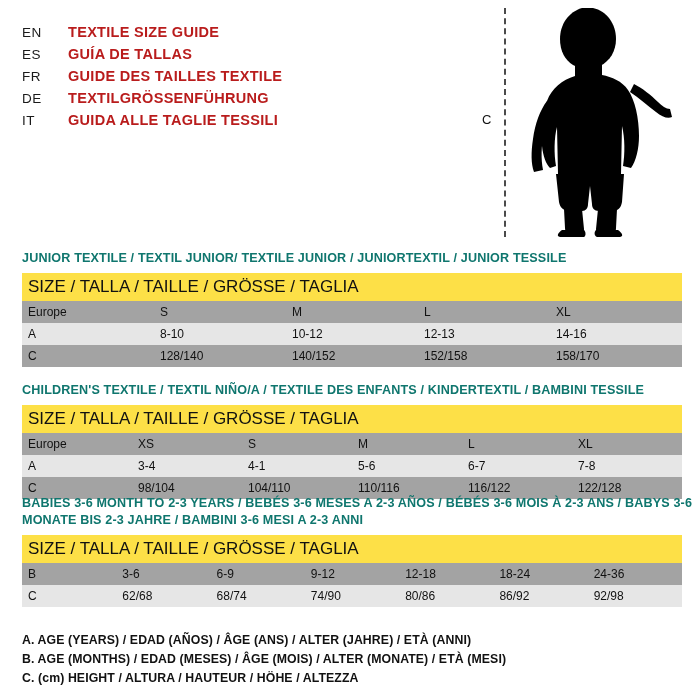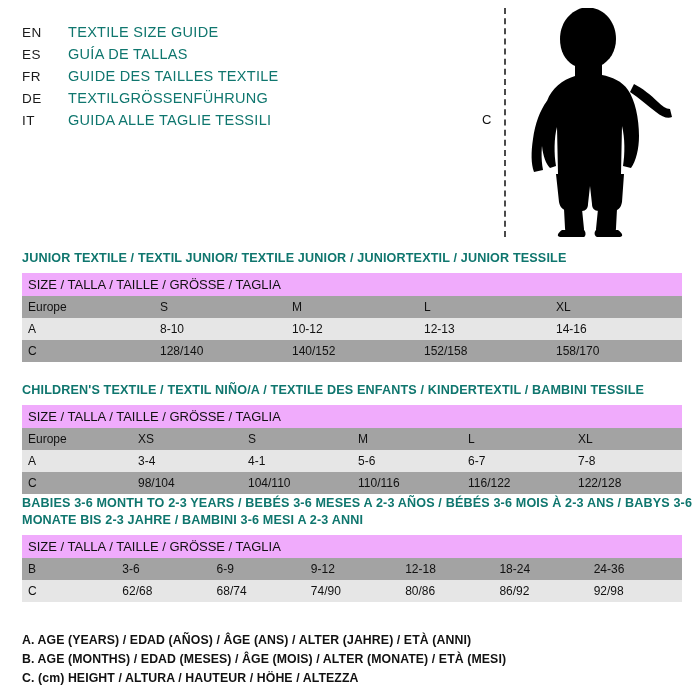--- a/index.html
+++ b/index.html
@@ -36,23 +36,23 @@
     margin-bottom: 6px;
   }
   .lang-code {
     width: 46px;
     font-size: 13.5px;
     letter-spacing: 0.4px;
     color: #1a1a1a;
   }
   .lang-text {
     font-size: 14.5px;
-    font-weight: normal;
+    font-weight: bold;
     letter-spacing: 0.3px;
-    color: #0f766e;
+    color: #b91c1c;
   }
 
   
   .figure-area {
     position: absolute;
     top: 0px;
     right: 10px;
     width: 200px;
     height: 245px;
   }
@@ -98,22 +98,22 @@
     table-layout: fixed;
   }
   table.size-table td, table.size-table th {
     padding: 4px 6px;
     text-align: left;
     font-weight: normal;
     color: #111;
     white-space: nowrap;
   }
   .row-head td {
-    background: #f0abfc;
-    font-size: 13px;
+    background: #fde047;
+    font-size: 17px;
     padding-top: 5px;
     padding-bottom: 5px;
   }
   .row-shade td { background: #e6e6e6; }
   .row-plain td { background: #a3a3a3; }
 
   .col-label { width: 88px; }
 
   
   .legend {

